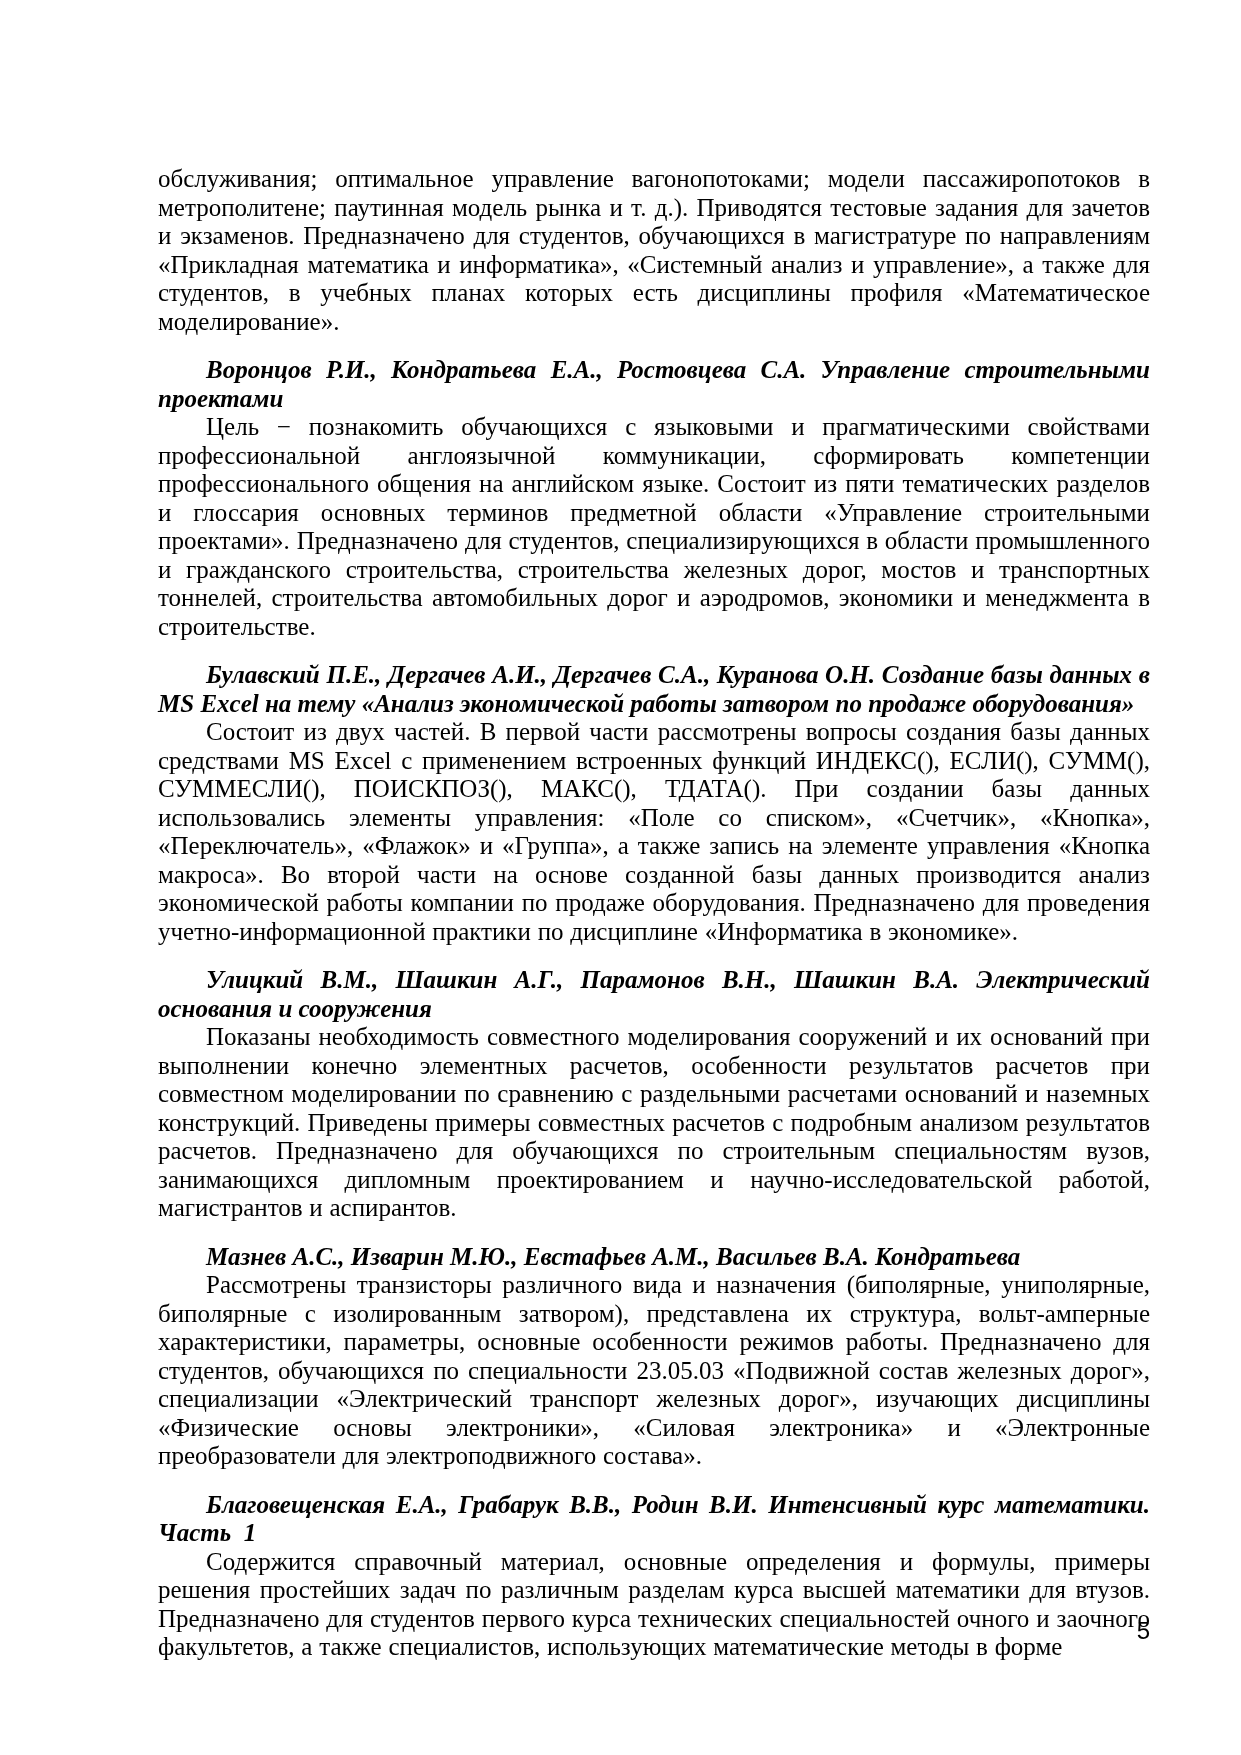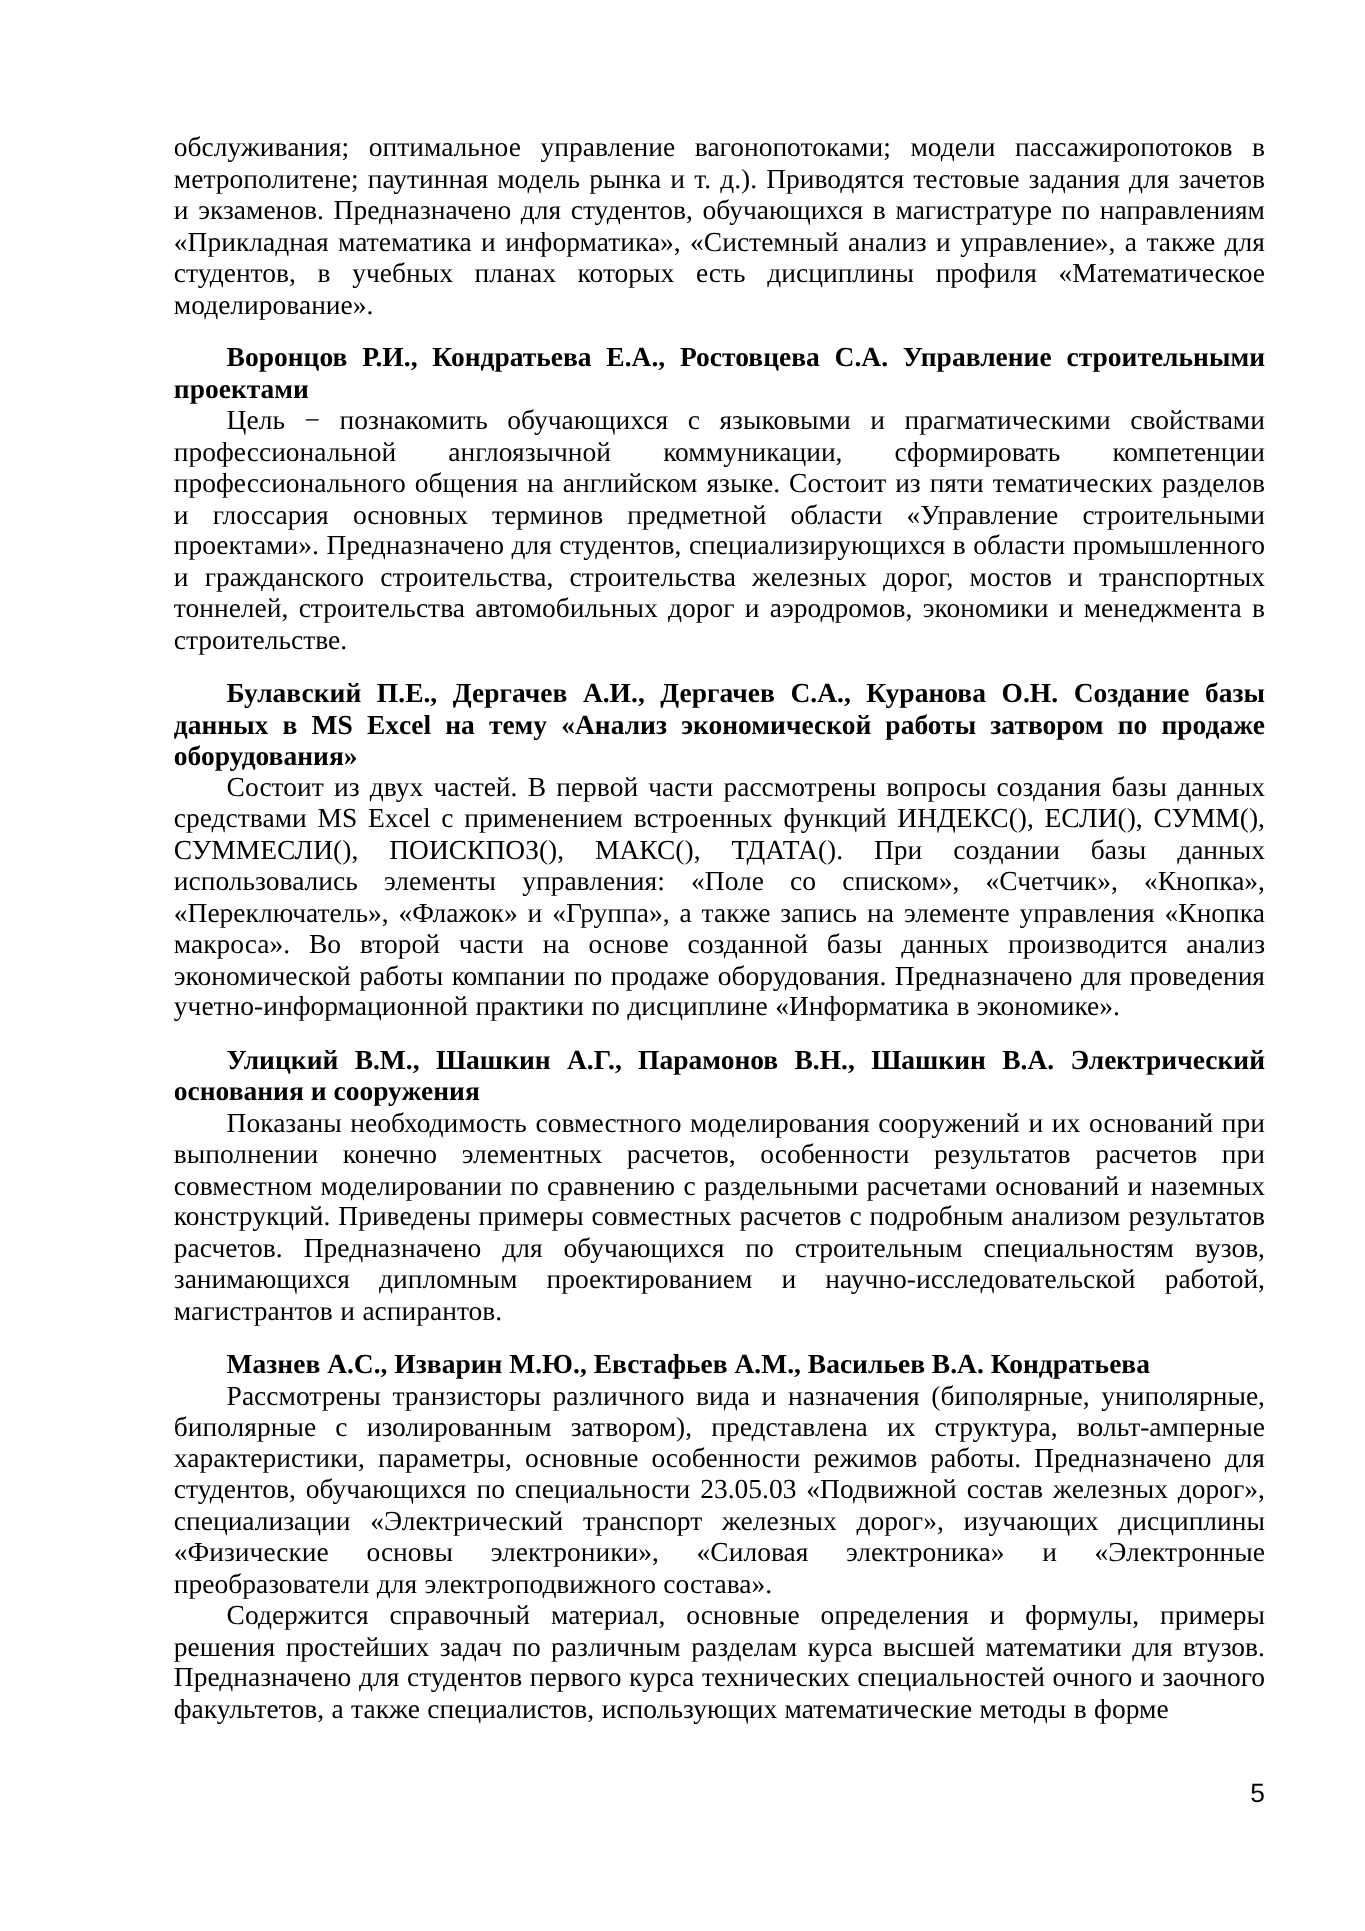--- a/index.html
+++ b/index.html
@@ -19,28 +19,29 @@
     width: 992px;
   }
   .para {
     margin: 0;
     font-size: 25px;
     line-height: 28.5px;
     text-align: justify;
     text-indent: 48px;
     word-spacing: 0.5px;
   }
-  .para.continuation { text-indent: 0; }
+  .para.continuation { text-indent: 0; margin-top: 44px; }
   .heading {
     margin: 20px 0 0 0;
     font-size: 25px;
     line-height: 28.5px;
     font-weight: bold;
     text-align: justify;
     text-indent: 48px;
+    font-style: italic;
   }
   .page-number {
     position: absolute;
     left: 158px;
     top: 1616px;
     width: 992px;
     text-align: right;
     font-family: "Liberation Sans", "DejaVu Sans", sans-serif;
     font-size: 24px;
     line-height: 30px;
@@ -64,19 +65,20 @@
     <p class="para">Состоит из двух частей. В первой части рассмотрены вопросы создания базы данных средствами MS Excel с применением встроенных функций ИНДЕКС(), ЕСЛИ(), СУММ(), СУММЕСЛИ(), ПОИСКПОЗ(), МАКС(), ТДАТА(). При создании базы данных использовались элементы управления: «Поле со списком», «Счетчик», «Кнопка», «Переключатель», «Флажок» и «Группа», а также запись на элементе управления «Кнопка макроса». Во второй части на основе созданной базы данных производится анализ экономической работы компании по продаже оборудования. Предназначено для проведения учетно-информационной практики по дисциплине «Информатика в экономике».</p>
 
     <p class="heading">Улицкий В.М., Шашкин А.Г., Парамонов В.Н., Шашкин В.А. Электрический основания и сооружения</p>
 
     <p class="para">Показаны необходимость совместного моделирования сооружений и их оснований при выполнении конечно элементных расчетов, особенности результатов расчетов при совместном моделировании по сравнению с раздельными расчетами оснований и наземных конструкций. Приведены примеры совместных расчетов с подробным анализом результатов расчетов. Предназначено для обучающихся по строительным специальностям вузов, занимающихся дипломным проектированием и научно-исследовательской работой, магистрантов и аспирантов.</p>
 
     <p class="heading">Мазнев А.С., Изварин М.Ю., Евстафьев А.М., Васильев В.А. Кондратьева</p>
 
     <p class="para">Рассмотрены транзисторы различного вида и назначения (биполярные, униполярные, биполярные с изолированным затвором), представлена их структура, вольт-амперные характеристики, параметры, основные особенности режимов работы. Предназначено для студентов, обучающихся по специальности 23.05.03 «Подвижной состав железных дорог», специализации «Электрический транспорт железных дорог», изучающих дисциплины «Физические основы электроники», «Силовая электроника» и «Электронные преобразователи для электроподвижного состава».</p>
 
+    <p class="heading">Благовещенская Е.А., Грабарук В.В., Родин В.И. Интенсивный курс математики. Часть&nbsp;&nbsp;1</p>
 
     <p class="para">Содержится справочный материал, основные определения и формулы, примеры решения простейших задач по различным разделам курса высшей математики для втузов. Предназначено для студентов первого курса технических специальностей очного и заочного факультетов, а также специалистов, использующих математические методы в форме</p>
 
   </div>
 
   <div class="page-number">5</div>
 </div>
 
 </body></html>

